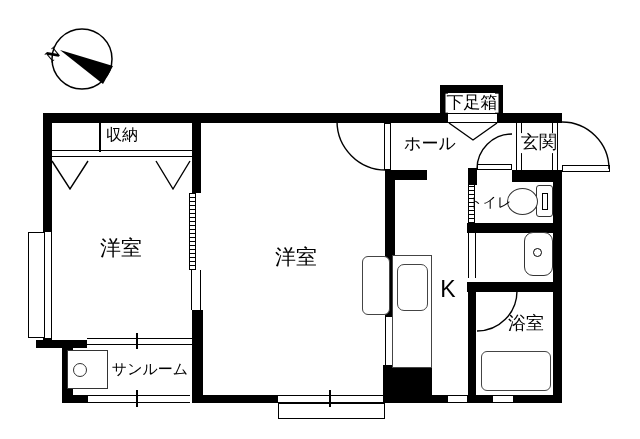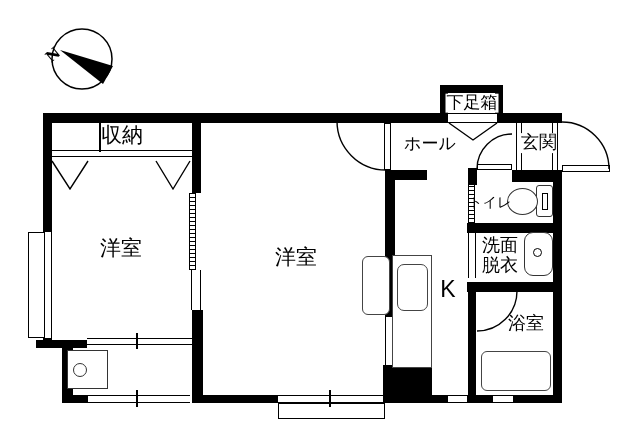--- a/index.html
+++ b/index.html
@@ -104,27 +104,24 @@
     <path d="M 337 121 A 49 49 0 0 0 386 170" fill="none" stroke="#000" stroke-width="1.4"></path>
     <path d="M 477 169 A 35 35 0 0 1 512 134" fill="none" stroke="#000" stroke-width="1.4"></path>
     <path d="M 562 122 A 47 47 0 0 1 609 169" fill="none" stroke="#000" stroke-width="1.4"></path>
     <path d="M 517 291 A 40 40 0 0 1 477 331" fill="none" stroke="#000" stroke-width="1.4"></path>
 
     <polyline points="52,161 70,189 88,161" fill="none" stroke="#000" stroke-width="1.4"></polyline>
     <polyline points="156,161 173,189 190,161" fill="none" stroke="#000" stroke-width="1.4"></polyline>
     <polyline points="449,123 473,140 497,123" fill="none" stroke="#000" stroke-width="1.4"></polyline>
   </svg>
 
-  <div class="lbl" style="left:122px;top:135px;font-size:21px">収納</div>
+  <div class="lbl" style="left:122px;top:135px;font-size:16px">収納</div>
   <div class="lbl" style="left:121px;top:248px;font-size:21px">洋室</div>
   <div class="lbl" style="left:296px;top:257px;font-size:21px">洋室</div>
+  <div class="lbl" style="left:150px;top:369px;font-size:15px">サンルーム</div>
   <div class="lbl" style="left:430px;top:144px;font-size:17px">ホール</div>
   <div class="lbl" style="left:472px;top:103px;font-size:17px;background:#fff;padding:0 1px">下足箱</div>
   <div class="lbl" style="left:539px;top:143px;font-size:18px;background:#fff">玄関</div>
   <div class="lbl" style="left:490px;top:203px;font-size:14px">トイレ</div>
-  <div class="lbl" style="left:500px;top:256px;font-size:18px">
-    <div>洗面</div>
-    <div>脱衣</div>
-  </div>
   <div class="lbl" style="left:526px;top:324px;font-size:18px">浴室</div>
   <div class="lbl" style="left:448px;top:290px;font-size:23px;font-weight:300">K</div>
 
 </div>
 
 </body></html>

